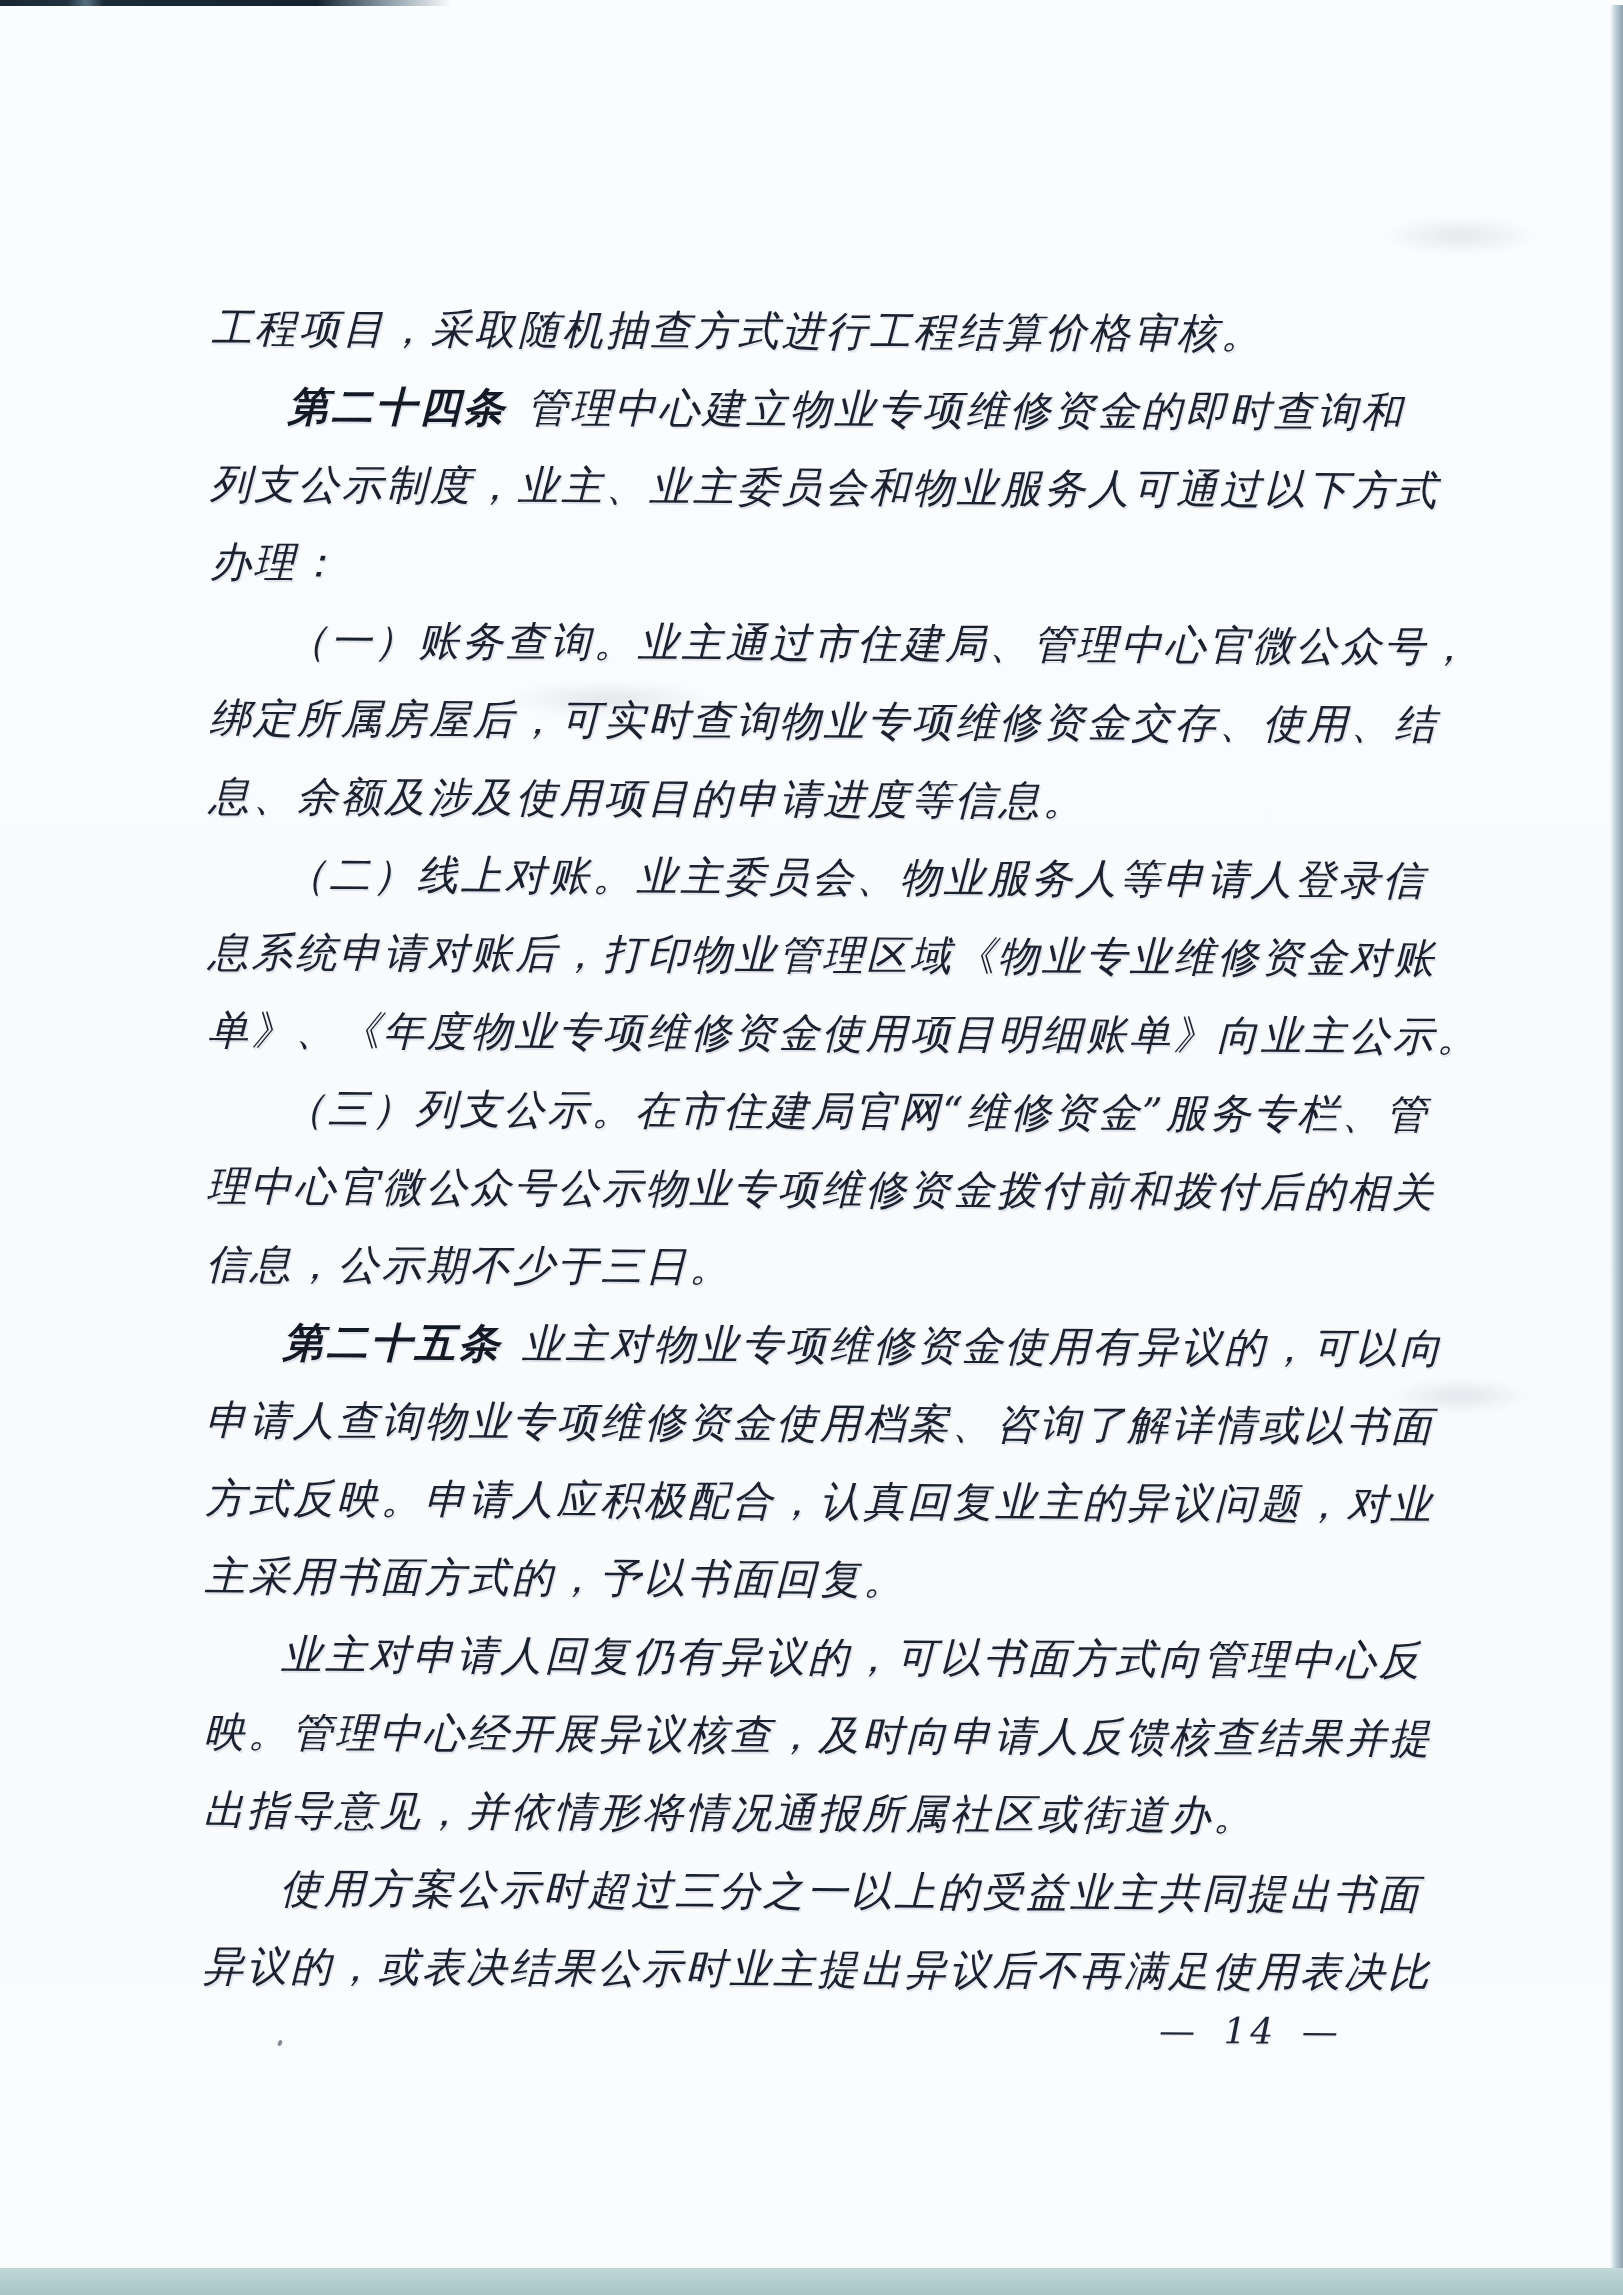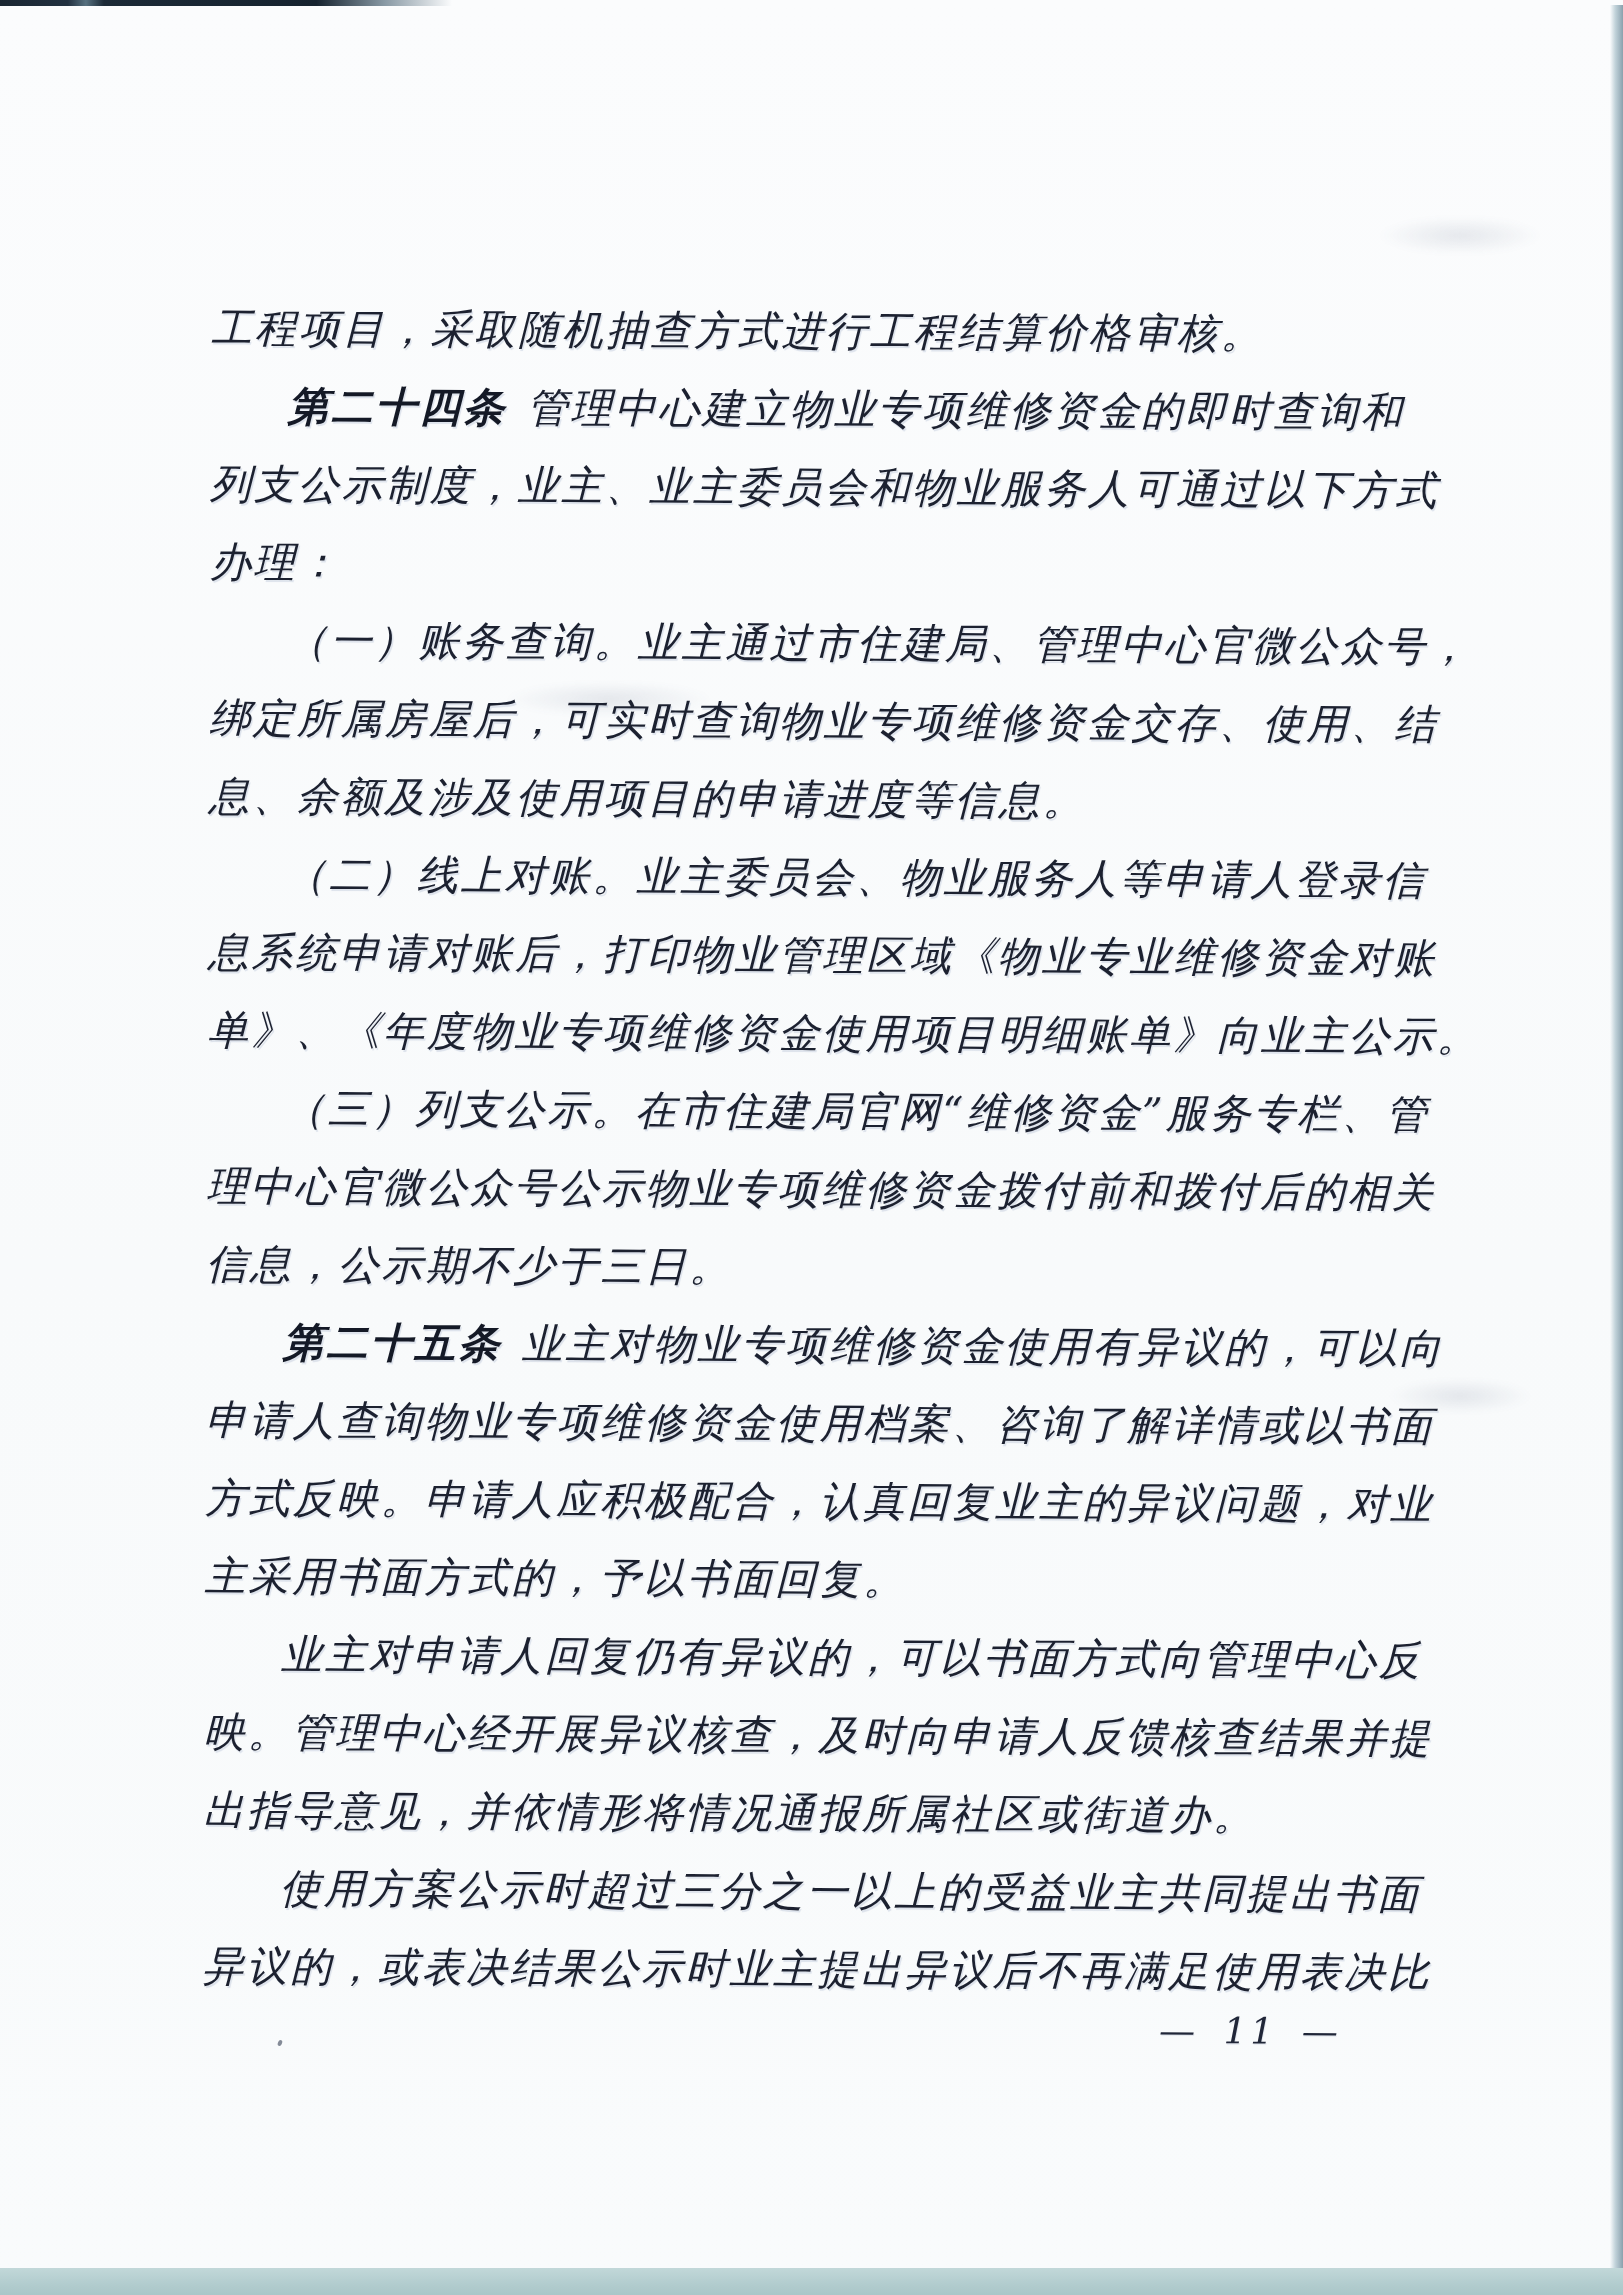--- a/index.html
+++ b/index.html
@@ -104,17 +104,17 @@
       <div class="line"><span class="">信息，公示期不少于三日。</span></div>
       <div class="line indent"><span class="bold-head">第二十五条</span><span class="">业主对物业专项维修资金使用有异议的，可以向</span></div>
       <div class="line"><span class="">申请人查询物业专项维修资金使用档案、咨询了解详情或以书面</span></div>
       <div class="line"><span class="">方式反映。申请人应积极配合，认真回复业主的异议问题，对业</span></div>
       <div class="line"><span class="">主采用书面方式的，予以书面回复。</span></div>
       <div class="line indent"><span class="">业主对申请人回复仍有异议的，可以书面方式向管理中心反</span></div>
       <div class="line"><span class="">映。管理中心经开展异议核查，及时向申请人反馈核查结果并提</span></div>
       <div class="line"><span class="">出指导意见，并依情形将情况通报所属社区或街道办。</span></div>
       <div class="line indent"><span class="">使用方案公示时超过三分之一以上的受益业主共同提出书面</span></div>
       <div class="line"><span class="">异议的，或表决结果公示时业主提出异议后不再满足使用表决比</span></div>
-      <div class="page-number">— 11 —</div>
+      <div class="page-number">— 14 —</div>
   </div>
 
 </div>
 
 
 </body></html>

